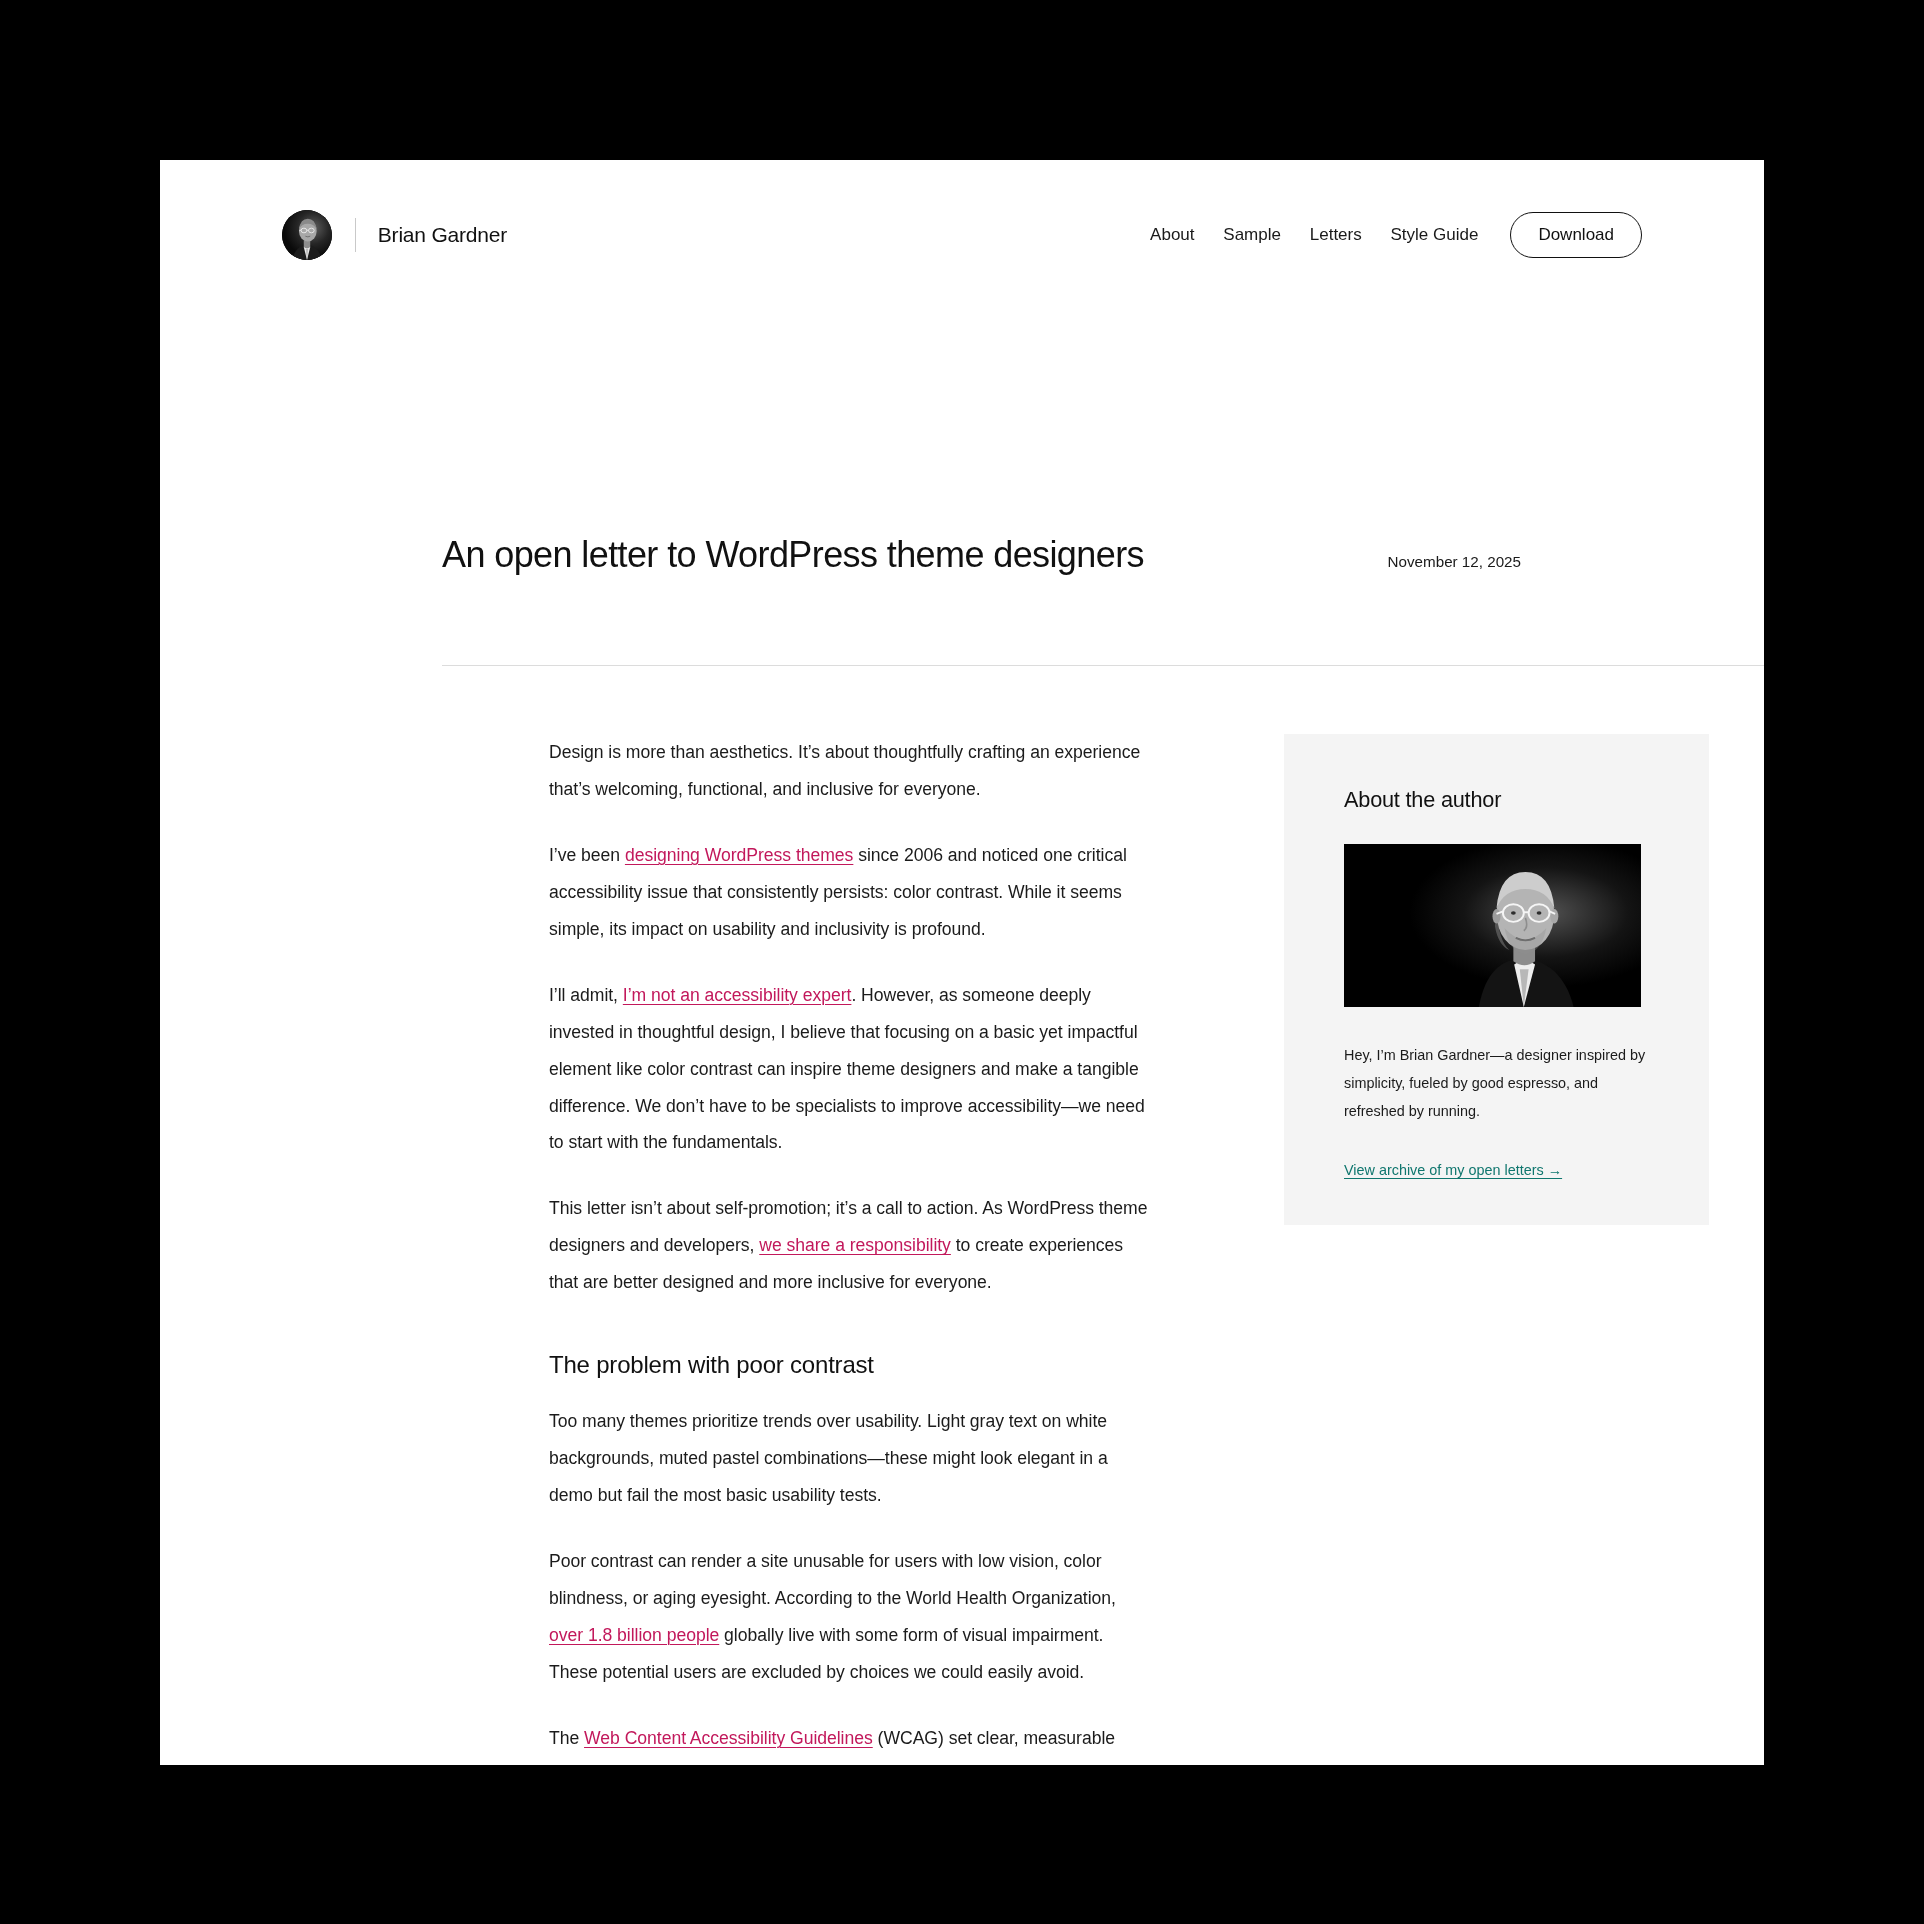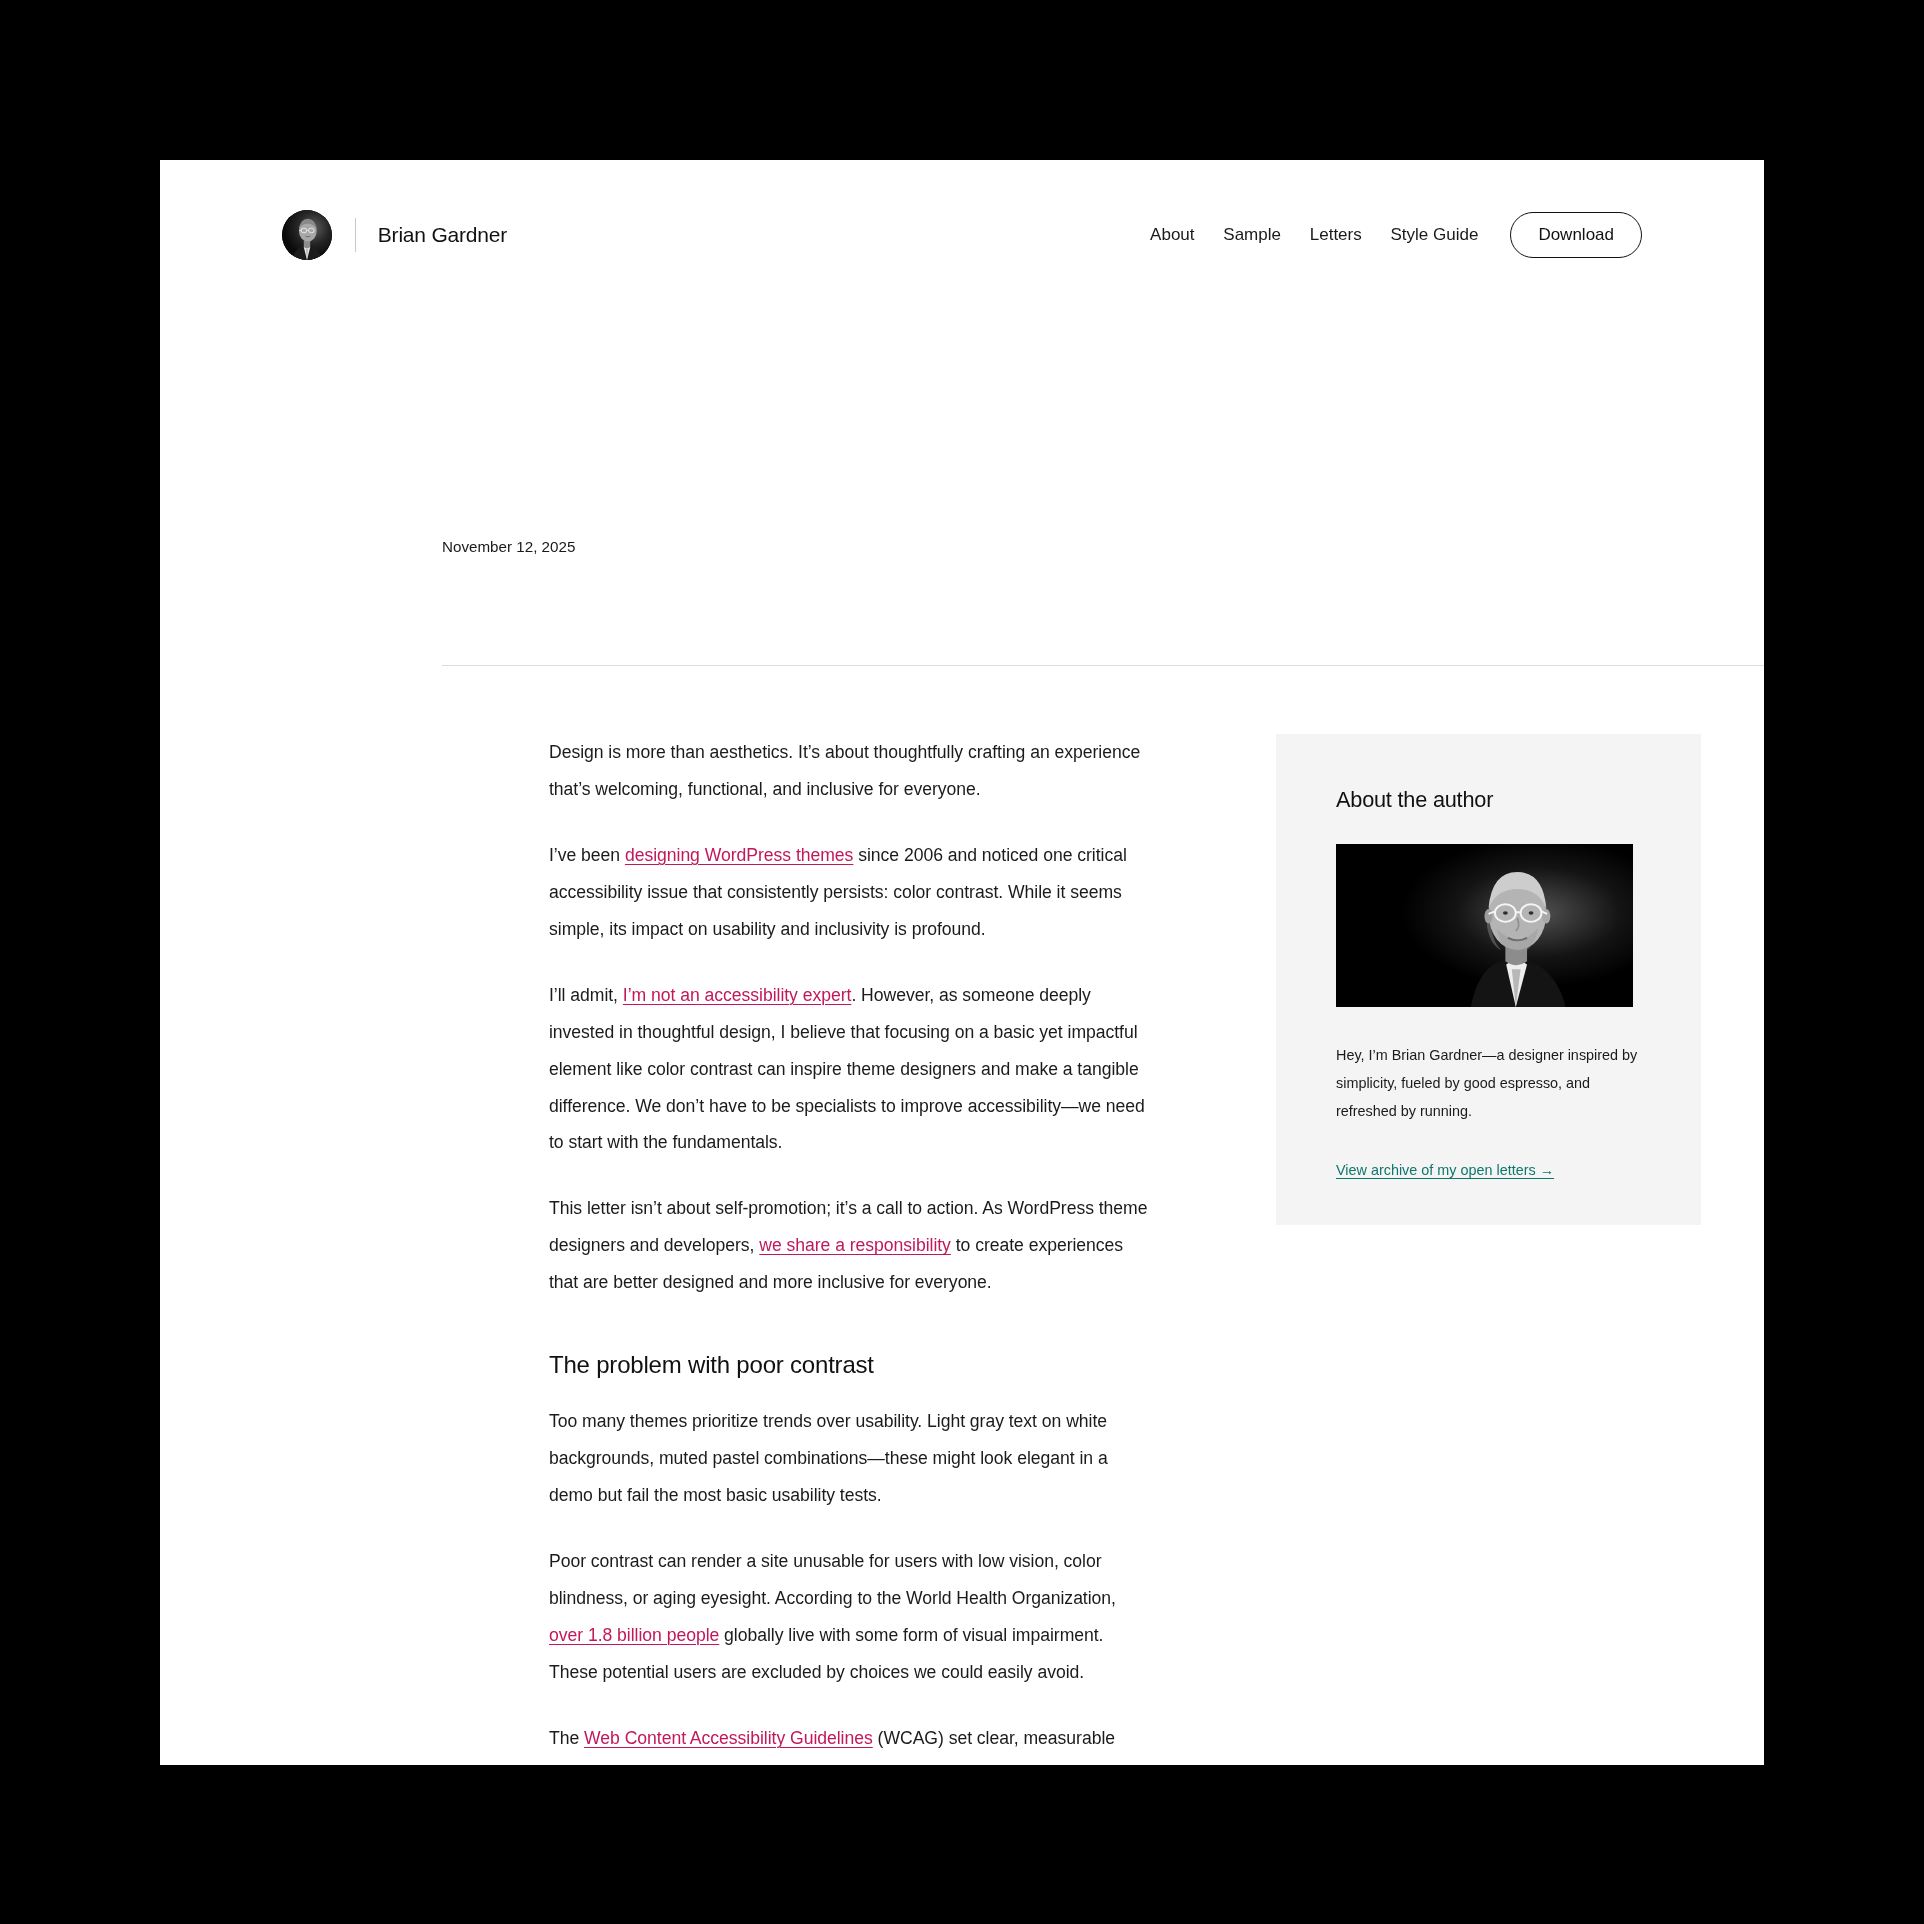--- a/index.html
+++ b/index.html
@@ -138,21 +138,21 @@
     background: #dcdcdc;
   }
 
   
   .content {
     position: absolute;
     left: 282px;
     top: 574px;
     width: 1360px;
     display: flex;
-    gap: 4px;
+    gap: 12px;
     align-items: flex-start;
   }
 
   .article {
     width: 726px;
     flex: 0 0 726px;
     padding-left: 107px;
     padding-right: 16px;
   }
 
@@ -281,20 +281,21 @@
         <a class="nav-link" href="#">About</a>
         <a class="nav-link" href="#">Sample</a>
         <a class="nav-link" href="#">Letters</a>
         <a class="nav-link" href="#">Style Guide</a>
         <a class="nav-cta" href="#">Download</a>
       </nav>
 
     </header>
 
     <div class="entry-head">
+      <h1 class="entry-title">An open letter to WordPress theme designers</h1>
       <span class="entry-date">November 12, 2025</span>
     </div>
     <div class="entry-rule"></div>
 
     <div class="content">
 
       <article class="article">
 
         <p><span>Design is more than aesthetics. It’s about thoughtfully crafting an experience that’s welcoming, functional, and inclusive for everyone.</span></p>
 

